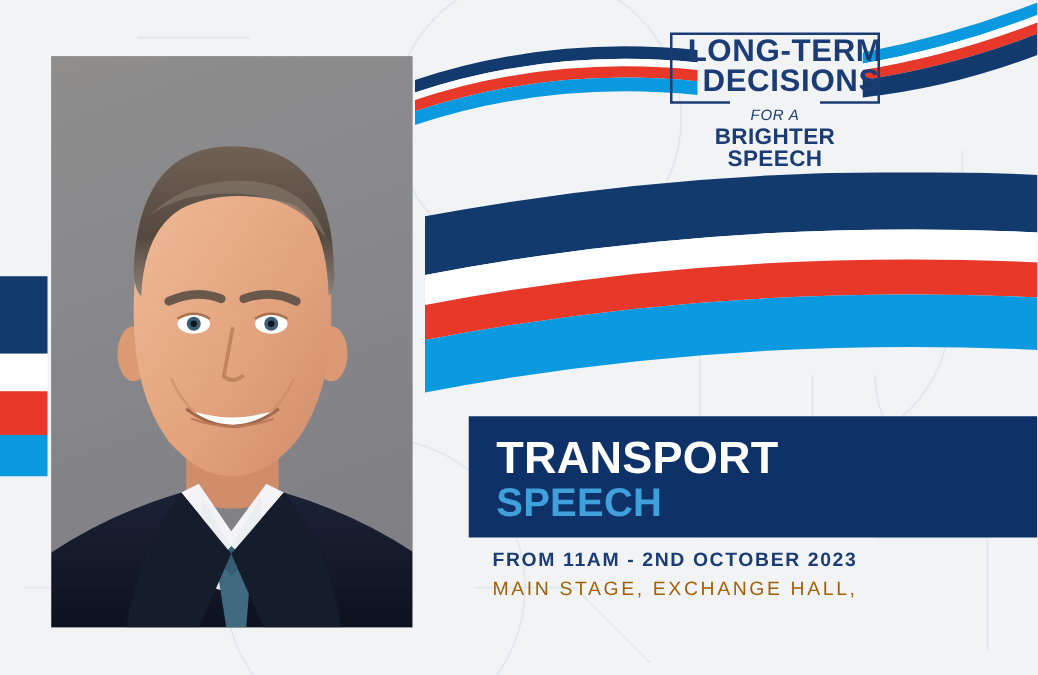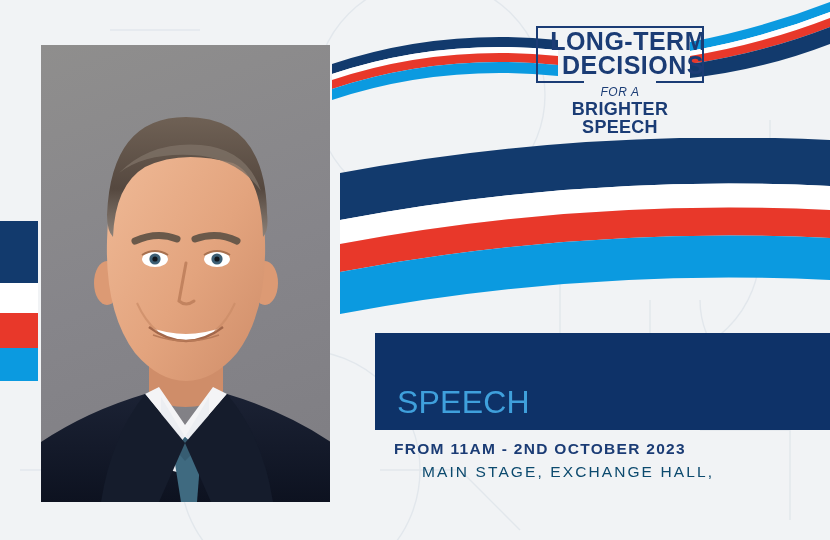--- a/index.html
+++ b/index.html
@@ -68,32 +68,32 @@
   .title-panel{
     position:absolute;left:375px;top:333px;width:455px;height:97px;
     background:#0e3268;
   }
   .title-main{
     position:absolute;left:22px;top:14px;
     font-size:36px;font-weight:700;color:#ffffff;letter-spacing:0.2px;line-height:38px;
   }
   .title-sub{
     position:absolute;left:22px;top:52px;
-    font-size:32px;font-weight:400;color:#3fa0dc;letter-spacing:0.2px;line-height:34px;
+    font-size:32px;font-weight:700;color:#3fa0dc;letter-spacing:0.2px;line-height:34px;
   }
 
   
   .details{position:absolute;left:394px;top:438px;width:420px;}
   .det-1{
     font-size:15.5px;font-weight:700;color:#1b3c75;letter-spacing:1.3px;
     line-height:22px;white-space:nowrap;
   }
   .det-2,.det-3{
-    font-size:15.5px;font-weight:400;color:#0c4a6e;letter-spacing:2.1px;
-    line-height:23px;white-space:nowrap;margin-left:28px;
+    font-size:15.5px;font-weight:400;color:#a16207;letter-spacing:2.1px;
+    line-height:23px;white-space:nowrap;
   }
 </style>
 </head>
 <body>
 
 <div class="stage">
 
   <svg class="watermark" width="830" height="540" viewBox="0 0 830 540">
     <g fill="none" stroke="#e2e7ec" stroke-width="1.4">
       <circle cx="430" cy="95" r="115"></circle>
@@ -206,20 +206,21 @@
   <div class="logo">
     <div class="logo-box"></div>
     <div class="logo-l1">LONG-TERM</div>
     <div class="logo-l2">DECISIONS</div>
     <div class="logo-fora-mask"></div>
     <div class="logo-fora">FOR A</div>
     <div class="logo-l3">BRIGHTER SPEECH</div>
   </div>
 
   <div class="title-panel">
+    <div class="title-main">TRANSPORT</div>
     <div class="title-sub">SPEECH</div>
   </div>
 
   <div class="details">
     <div class="det-1">FROM 11AM - 2ND OCTOBER 2023</div>
     <div class="det-2">MAIN STAGE, EXCHANGE HALL,</div>
   </div>
 
 </div>
 

